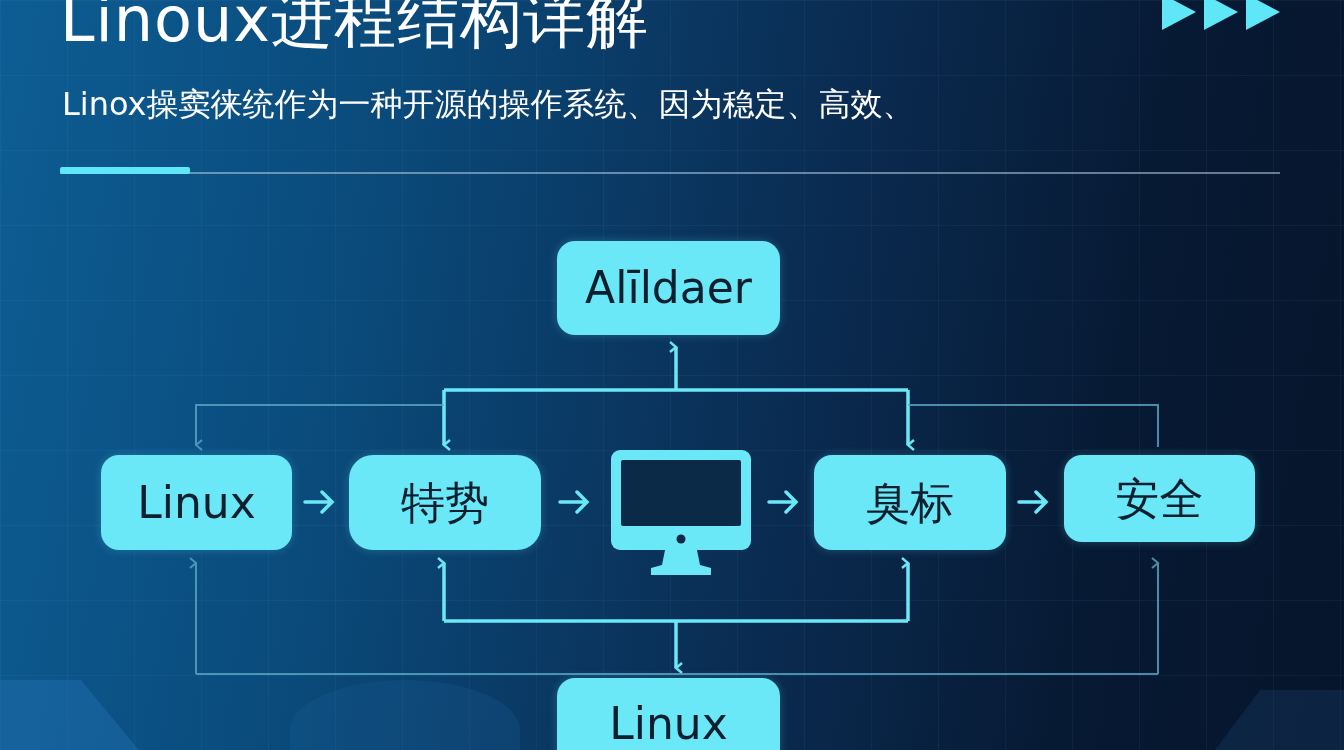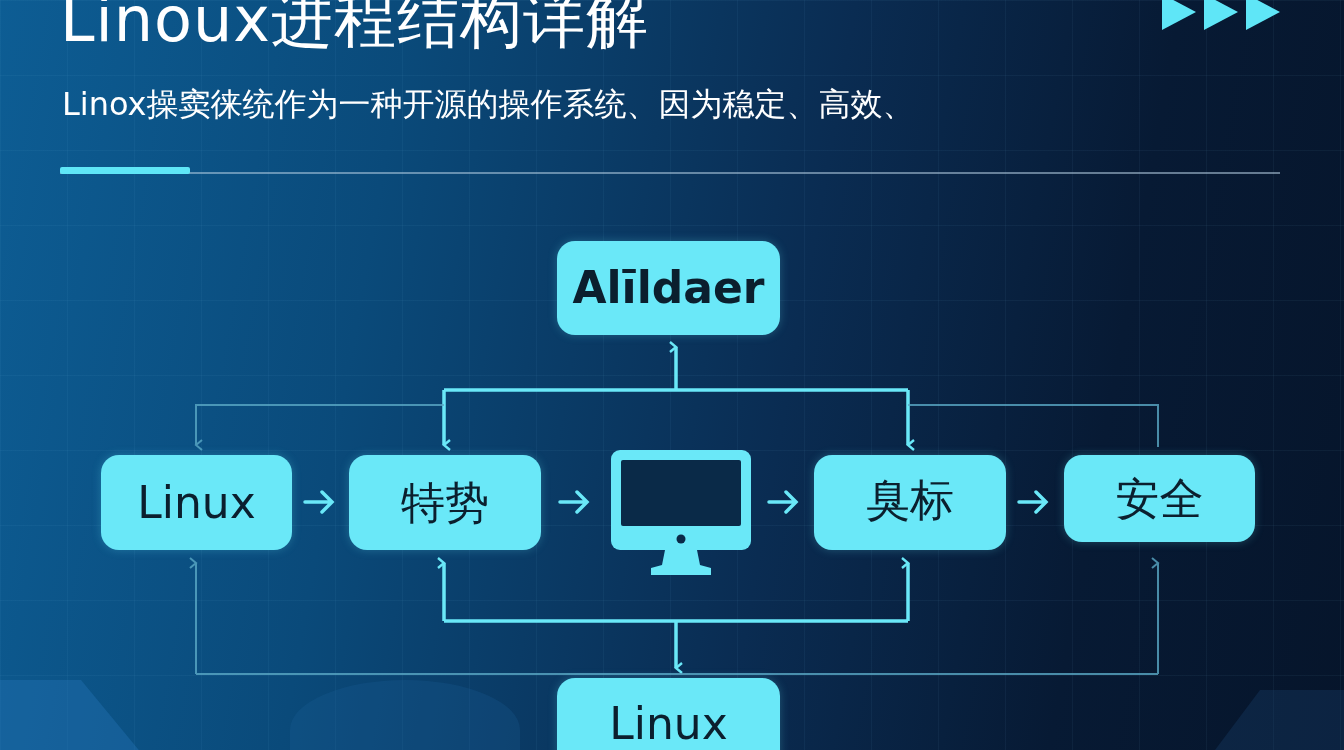--- a/index.html
+++ b/index.html
@@ -102,39 +102,39 @@
   </g>
 
   <g stroke="#6ae8f8" stroke-width="3.5" fill="none" stroke-linecap="round">
     <path d="M305 502 L331 502 M322 492 L332 502 L322 512"></path>
     <path d="M560 502 L586 502 M577 492 L587 502 L577 512"></path>
     <path d="M769 502 L795 502 M786 492 L796 502 L786 512"></path>
     <path d="M1019 502 L1045 502 M1036 492 L1046 502 L1036 512"></path>
   </g>
 </svg>
 
-<div class="node" style="left:557px;top:241px;width:223px;height:94px;font-weight:bold;">
+<div class="node" style="left:557px;top:241px;width:223px;height:94px;">
   <span>Alīldaer</span>
 </div>
 
 <div class="node" style="left:101px;top:455px;width:191px;height:95px;">
   <span>Linux</span>
 </div>
-<div class="node" style="left:349px;top:455px;width:192px;height:95px;">
+<div class="node" style="left:349px;top:455px;width:192px;height:95px;border-radius:24px;">
   <span>特势</span>
 </div>
 
 <svg class="monitor" viewBox="0 0 148 130">
   <rect x="4" y="3" width="140" height="100" rx="9" fill="#6ae8f8"></rect>
   <rect x="14" y="13" width="120" height="66" rx="2" fill="#0a2a48"></rect>
   <circle cx="74" cy="92" r="4.5" fill="#0a2a48"></circle>
   <path d="M58 103 L90 103 L93 118 L104 121 L104 128 L44 128 L44 121 L55 118 Z" fill="#6ae8f8"></path>
 </svg>
 
-<div class="node" style="left:814px;top:455px;width:192px;height:95px;font-family:Liberation Mono, monospace;">
+<div class="node" style="left:814px;top:455px;width:192px;height:95px;">
   <span>臭标</span>
 </div>
 <div class="node" style="left:1064px;top:455px;width:191px;height:87px;">
   <span>安全</span>
 </div>
 
 <div class="node" style="left:557px;top:678px;width:223px;height:100px;align-items:flex-start;padding-top:24px;box-sizing:border-box;">
   <span>Linux</span>
 </div>
 

